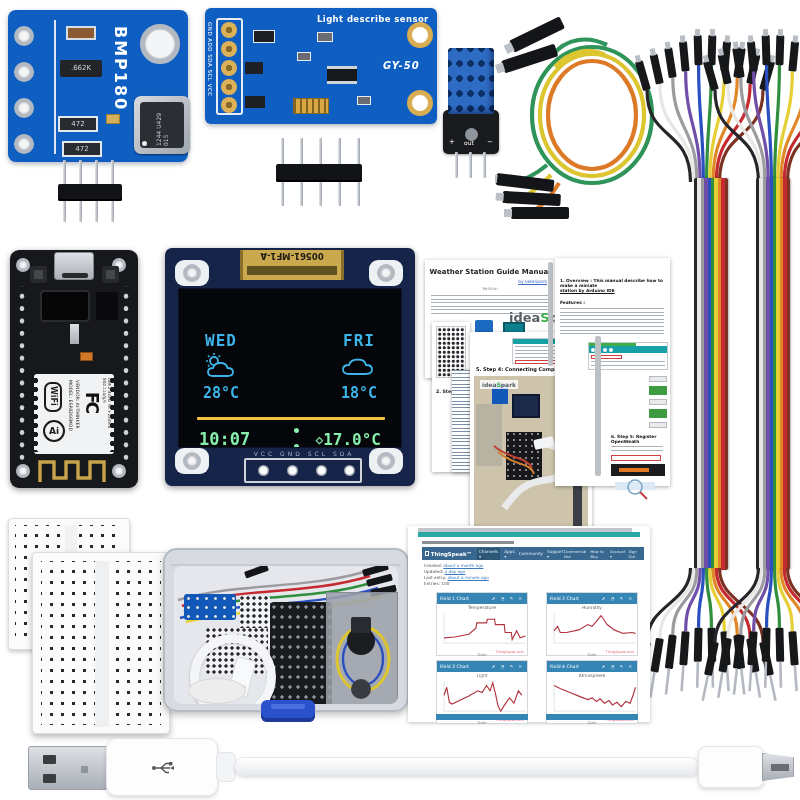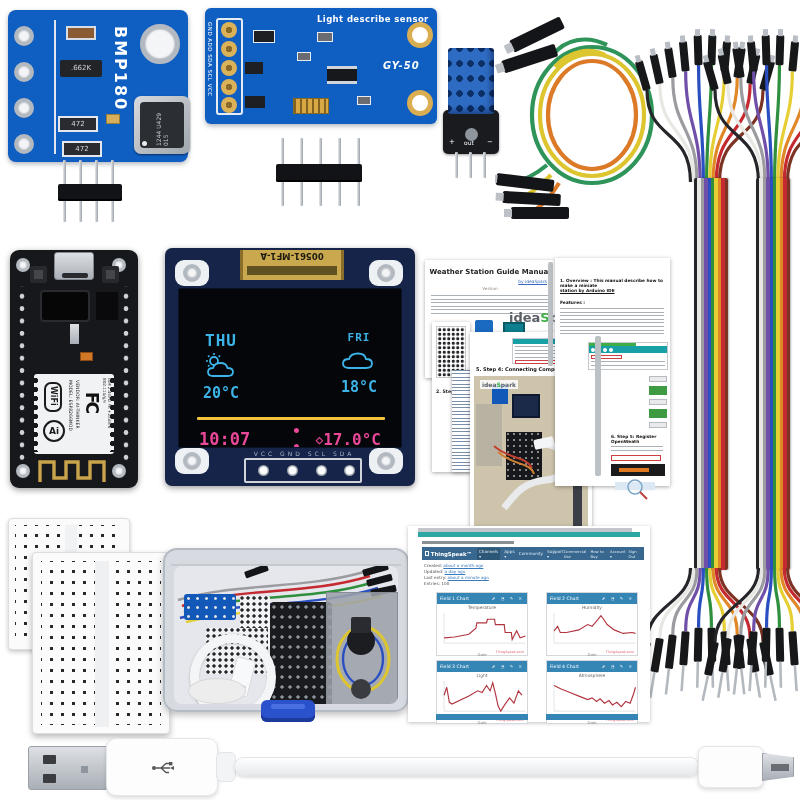--- a/index.html
+++ b/index.html
@@ -12,21 +12,21 @@
   .pin{position:absolute;width:3px;background:linear-gradient(90deg,#e6e9ec,#9aa0a8);border-radius:1px}
   .pinbar{position:absolute;background:#121316;border-radius:2px;box-shadow:inset 0 -2px 0 #000}
   .dots{background-image:radial-gradient(circle,#26272c 1.4px,rgba(0,0,0,0) 1.9px);background-size:11px 11px;background-position:5px 5px}
   .pins-v{background-image:radial-gradient(circle,#cfd3d8 2.1px,rgba(0,0,0,0) 2.7px);background-size:12px 12.4px;background-position:center 4px}
   .lines-sm{background-image:repeating-linear-gradient(180deg,#aab2b8 0,#aab2b8 1px,rgba(0,0,0,0) 1px,rgba(0,0,0,0) 3.6px)}
   .page{background:#fff;box-shadow:0 1px 4px rgba(0,0,0,.35)}
   .vtext{writing-mode:vertical-rl}
   .wht{color:#fff}
   .oledfont{font-family:"DejaVu Sans Mono",monospace;font-weight:bold}
   .cyan{color:#3db4e8}
-  .oyel{color:#ec4899}
+  .oyel{color:#86efac}
   .tslink{color:#3a7abf;text-decoration:underline}
   .gray-strip{background:#bcc1c6;border-radius:2px}
   .card-hdr{background:#3585b5;color:#fff;display:flex;align-items:center;padding:0 3px;font-size:4.6px}
   .glyphs{margin-left:auto;letter-spacing:2px;font-size:4.2px;opacity:.9}
 </style>
 </head>
 <body>
 
 <div class="stage">
 
@@ -399,30 +399,30 @@
     <div class="abs" style="left:10px;top:200px;width:34px;height:26px;background:#eef1f4;border-radius:9px">
         <div class="abs hole" style="left:8px;top:4px;width:18px;height:18px;border-width:4px"></div>
       </div>
     <div class="abs" style="left:204px;top:200px;width:34px;height:26px;background:#eef1f4;border-radius:9px">
         <div class="abs hole" style="left:8px;top:4px;width:18px;height:18px;border-width:4px"></div>
       </div>
 
     <div class="abs" style="left:13px;top:40px;width:224px;height:160px;background:#04060a;border-radius:2px;border:1px solid #0a1226;overflow:hidden">
       <div class="abs" style="left:0;top:42px;width:100%;display:flex;justify-content:space-between;padding:0 22px">
         <div style="text-align:center">
-          <div class="oledfont cyan" style="font-size:16px;letter-spacing:1px">THU</div>
+          <div class="oledfont cyan" style="font-size:16px;letter-spacing:1px">WED</div>
           <svg width="40" height="28" viewBox="0 0 40 28" style="margin-top:2px">
             <circle cx="13" cy="9" r="4" fill="none" stroke="#3db4e8" stroke-width="1.8"></circle>
             <path d="M13,1 V3 M5,9 H7 M7,3.5 L8.4,4.9 M19,3.5 L17.6,4.9 M7,14.5 L8.4,13.1" stroke="#3db4e8" stroke-width="1.6"></path>
             <path d="M12,24 q-5,0 -5,-4 q0,-4 5,-4 q1.5,-5 7.5,-5 q6,0 7,5 q5.5,0 5.5,4 q0,4 -5.5,4 z" fill="#04060a" stroke="#3db4e8" stroke-width="1.8"></path>
           </svg>
-          <div class="oledfont cyan" style="font-size:15px">20°C</div>
+          <div class="oledfont cyan" style="font-size:15px">28°C</div>
         </div>
         <div style="text-align:center">
-          <div class="oledfont cyan" style="font-size:11px;letter-spacing:1px">FRI</div>
+          <div class="oledfont cyan" style="font-size:16px;letter-spacing:1px">FRI</div>
           <svg width="40" height="28" viewBox="0 0 40 28" style="margin-top:2px">
             <path d="M10,22 q-6,0 -6,-4.5 q0,-4.5 6,-4.5 q1.5,-5.5 9,-5.5 q7,0 8,5.5 q6,0 6,4.5 q0,4.5 -6,4.5 z" fill="#04060a" stroke="#3db4e8" stroke-width="1.8"></path>
           </svg>
           <div class="oledfont cyan" style="font-size:15px">18°C</div>
         </div>
       </div>
       <div class="abs" style="left:18px;top:128px;width:188px;height:2.5px;background:#f2c33c;border-radius:1px"></div>
       <div class="abs" style="left:0;top:134px;width:100%;display:flex;align-items:center;padding:0 20px">
         <span class="oledfont oyel" style="font-size:17px">10:07</span>
         <span class="oledfont oyel" style="font-size:14px;margin-left:42px;letter-spacing:6px">• •</span>

